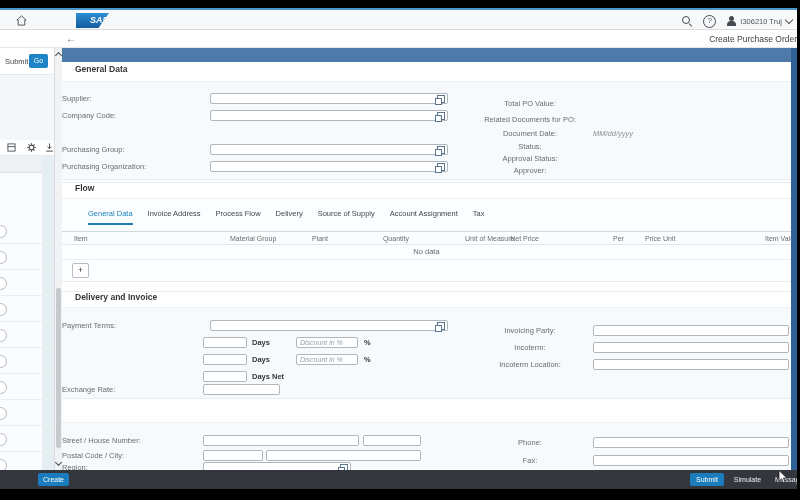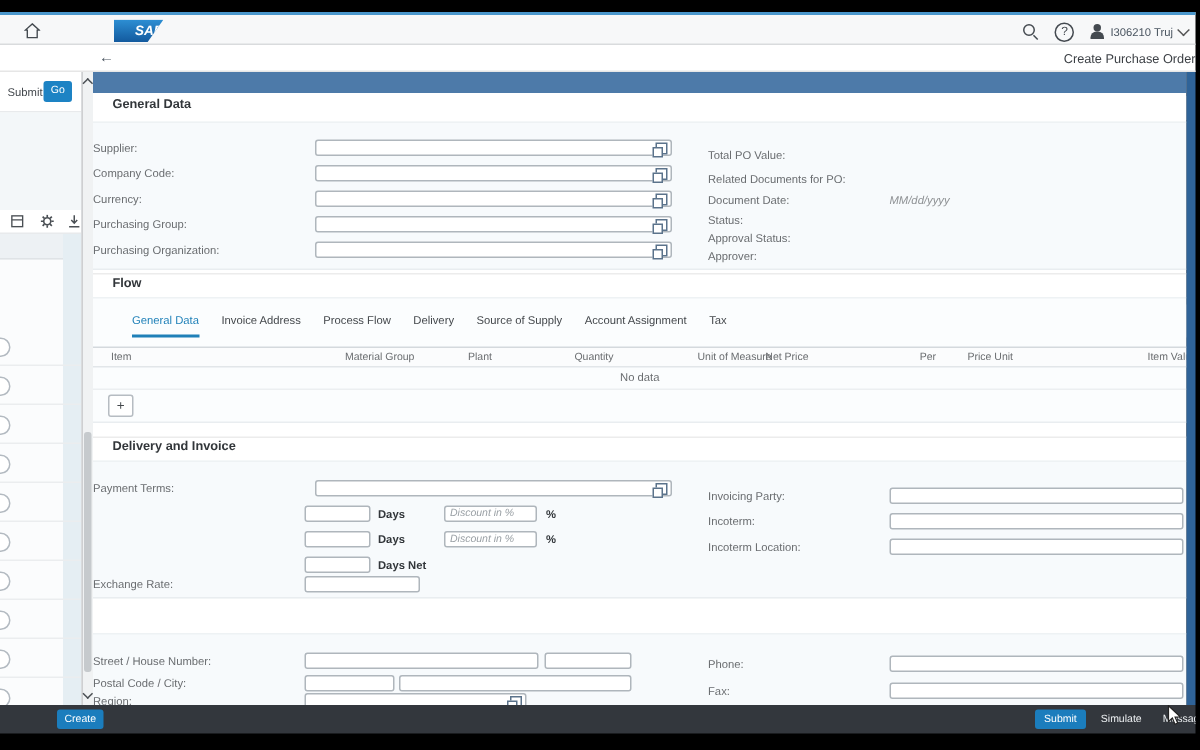--- a/index.html
+++ b/index.html
@@ -55,21 +55,21 @@
 
   
   .main{position:absolute;left:62px;top:40px;width:729px;height:422px;background:#fff;overflow:hidden}
   .anchorbar{position:absolute;left:0;top:0;width:100%;height:14px;background:#4d7aa9}
   .sect-title{position:absolute;left:0;width:100%;height:16px;font-size:8.5px;font-weight:bold;color:#32363a;
               padding-left:13px;box-sizing:border-box;border-top:1px solid #ececec;background:#fff}
   .band{position:absolute;left:0;width:100%;background:#f7fafc;border-top:1px solid #eef2f4;border-bottom:1px solid #e9edf0}
 
   .frow{position:absolute;left:0;width:100%;height:12px;font-size:7.5px;line-height:11px;color:#6a6d70}
   .flabel{position:absolute;left:0;width:143px;text-align:left}
-  .flabel-r{position:absolute;left:410px;width:116px;text-align:left}
+  .flabel-r{position:absolute;left:410px;width:116px;text-align:center}
   .fvalue-r{position:absolute;left:531px;color:#74777a}
   .fvalue-r.ital{font-style:italic;color:#8d9093}
   .finput{position:absolute;left:148px;width:238px;height:11px;background:#fff;border:1px solid #afb6bc;border-radius:2px;box-sizing:border-box}
   .finput.r{left:531px;width:196px}
   .finput.day{left:141px;width:44px}
   .finput.disc{left:234px;width:62px;font-size:7px;font-style:italic;color:#9aa0a5;line-height:9px;padding-left:3px}
   .finput.xr{left:141px;width:77px}
   .finput.street1{left:141px;width:156px}
   .finput.street2{left:301px;width:58px}
   .finput.postal1{left:141px;width:60px}
@@ -217,26 +217,20 @@
       <span class="finput">
           <span class="vh-ic"></span>
         </span>
       </div>
     <div class="frow" style="top:62px">
         <span class="flabel">Company Code:</span>
       <span class="finput">
           <span class="vh-ic"></span>
         </span>
       </div>
-    <div class="frow" style="top:79px">
-        <span class="flabel">Currency:</span>
-      <span class="finput">
-          <span class="vh-ic"></span>
-        </span>
-      </div>
     <div class="frow" style="top:113px">
         <span class="flabel">Purchasing Organization:</span>
       <span class="finput">
           <span class="vh-ic"></span>
         </span>
       </div>
     <div class="frow" style="top:96px">
         <span class="flabel">Purchasing Group:</span>
       <span class="finput">
           <span class="vh-ic"></span>

